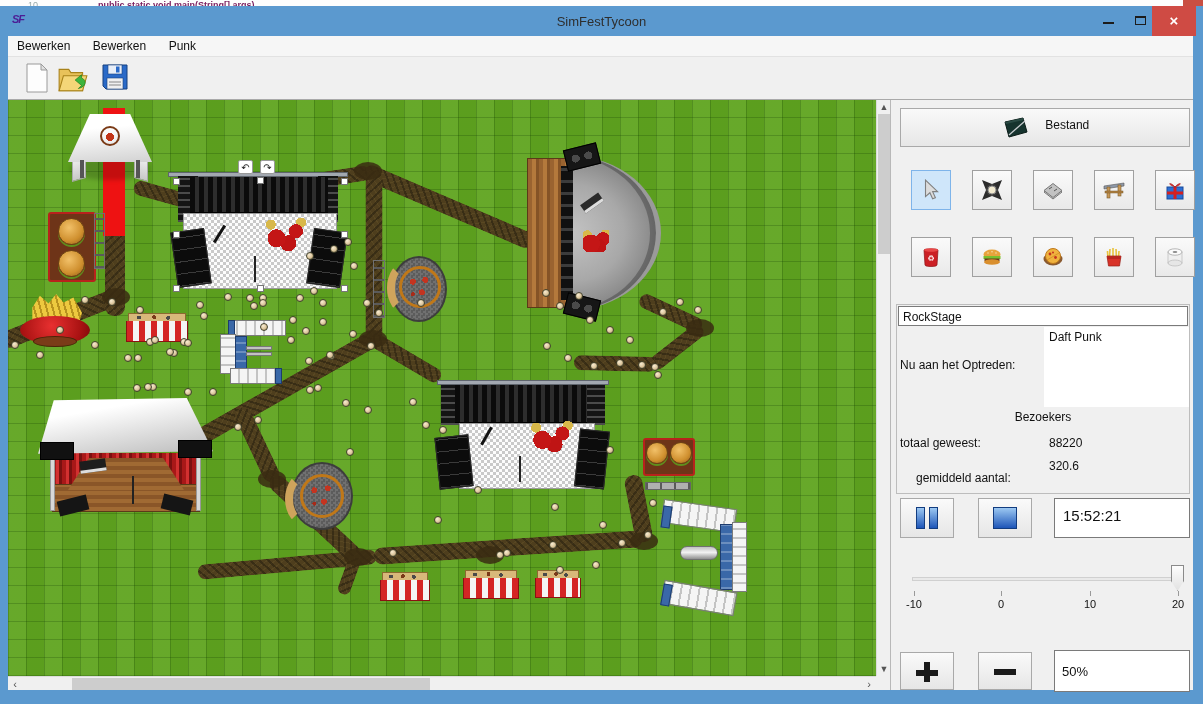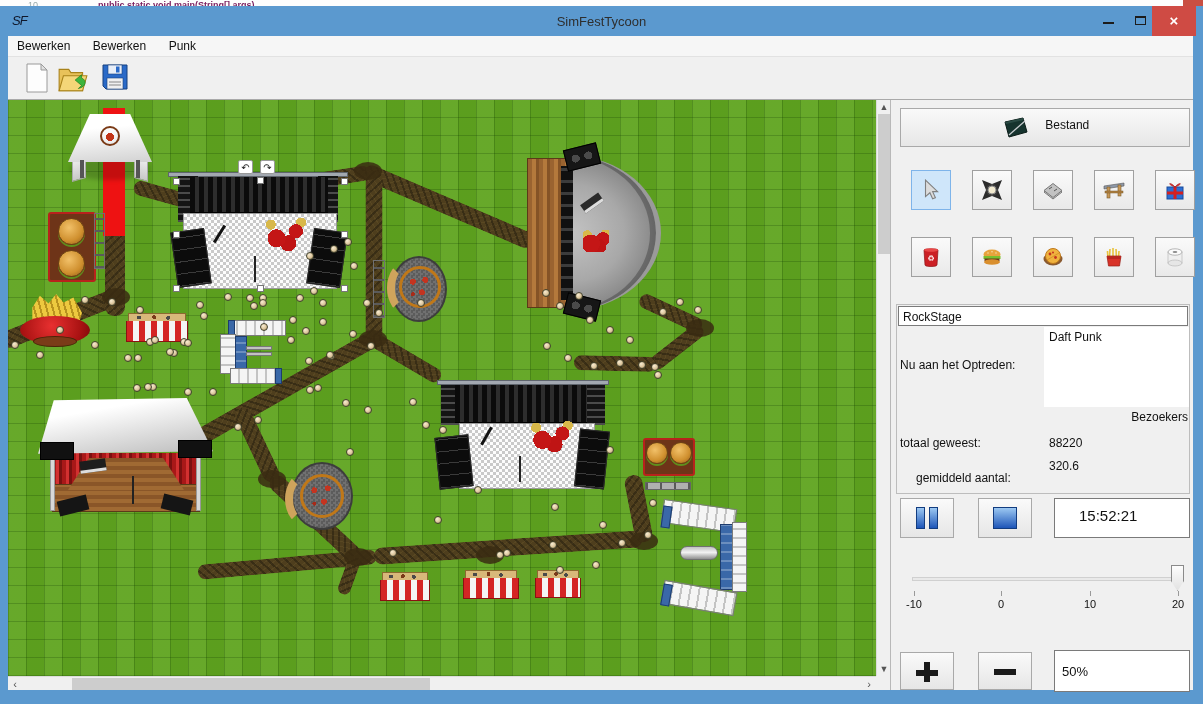--- a/index.html
+++ b/index.html
@@ -8,21 +8,21 @@
   .abs { position:absolute; }
 
   
   #bgstrip { left:0; top:0; width:1203px; height:6px; background:#fdfdfd; overflow:hidden; font-size:9px; color:#7b1d5e; white-space:nowrap; }
   #bgstrip .lineno { color:#9aa; margin-left:28px; margin-right:60px; }
   #bg-close { left:1183px; top:0; width:20px; height:6px; background:#c94f43; }
 
   
   #win { left:0; top:6px; width:1203px; height:698px; background:#5b99cf; }
   #titlebar { left:0; top:0; width:1203px; height:30px; background:#5b99cf; }
-  #app-logo { left:12px; top:7px; font-size:13px; font-weight:normal; font-style:italic; color:#0f172a; letter-spacing:-1px; }
+  #app-logo { left:12px; top:7px; font-size:11px; font-weight:bold; font-style:italic; color:#4c1d95; letter-spacing:-1px; }
   #title { left:0; top:8px; width:1203px; text-align:center; font-size:13px; color:#2e2e2e; }
   .winbtn { top:0; height:30px; width:30px; text-align:center; color:#1c1c1c; cursor:default; }
   #btn-min { left:1093px; } #btn-min i { display:block; margin:16px auto 0; width:11px; height:2px; background:#1c1c1c; }
   #btn-max { left:1125px; } #btn-max i { display:block; margin:10px auto 0; width:11px; height:9px; border:1px solid #1c1c1c; border-top-width:2px; }
   #btn-close { left:1152px; width:44px; background:#cf4b44; color:#fff; font-size:15px; font-weight:bold; line-height:29px; }
 
   #content { left:8px; top:30px; width:1185px; height:654px; background:#f0f0f0; }
   #menubar { left:0; top:0; width:1185px; height:21px; background:#f6f6f6; border-bottom:1px solid #e2e2e2; }
   .menu-item { display:inline-block; padding:3px 9px 0 9px; font-size:12px; color:#111; }
   #toolbar { left:0; top:21px; width:1185px; height:43px; background:#f0f0f0; border-bottom:1px solid #a9a9a9; }
@@ -560,31 +560,31 @@
               <ellipse cx="11" cy="6" rx="7" ry="3.2" fill="#fbfbfb" stroke="#9a9a9a" stroke-width=".7"></ellipse>
               <ellipse cx="11" cy="6" rx="2.4" ry="1.1" fill="#8a8a8a"></ellipse>
             </svg>
         </div>
 
         <div id="groupbox" class="abs"></div>
         <input id="stagename-field" class="abs" value="RockStage" style="">
         <div id="perform-box" class="abs"></div>
         <div class="sb-label abs" style="left:9px;top:258px">Nu aan het Optreden:</div>
         <div class="sb-value abs" style="left:158px;top:230px">Daft Punk</div>
-        <div class="sb-label abs" style="left:7px;top:310px;width:290px;text-align:right">Bezoekers</div>
+        <div class="sb-label abs" style="left:7px;top:310px;width:290px;text-align:center">Bezoekers</div>
         <div class="sb-label abs" style="left:9px;top:336px">totaal geweest:</div>
         <div class="sb-value abs" style="left:158px;top:336px">88220</div>
         <div class="sb-label abs" style="left:25px;top:371px">gemiddeld aantal:</div>
         <div class="sb-value abs" style="left:158px;top:359px">320.6</div>
 
         <div class="ctrl-btn abs" style="left:9px;top:398px;text-align:center"><span class="pausebar"></span><span class="pausebar"></span></div>
         <div class="ctrl-btn abs" style="left:87px;top:398px">
             <div id="stop-glyph"></div>
           </div>
-        <div class="white-field abs" style="left:163px;top:398px;width:136px;height:40px;font-size:15px;padding:8px 0 0 24px">15:52:21</div>
+        <div class="white-field abs" style="left:163px;top:398px;width:136px;height:40px;font-size:15px;padding:8px 0 0 8px">15:52:21</div>
 
         <div id="slider-track" class="abs"></div>
         <div id="slider-thumb" class="abs"></div>
         <div class="tick" style="left:23px"></div>
         <div class="tick" style="left:110px"></div>
         <div class="tick" style="left:199px"></div>
         <div class="tick" style="left:287px"></div>
         <div class="tick-label" style="left:8px">-10</div>
         <div class="tick-label" style="left:95px">0</div>
         <div class="tick-label" style="left:184px">10</div>

